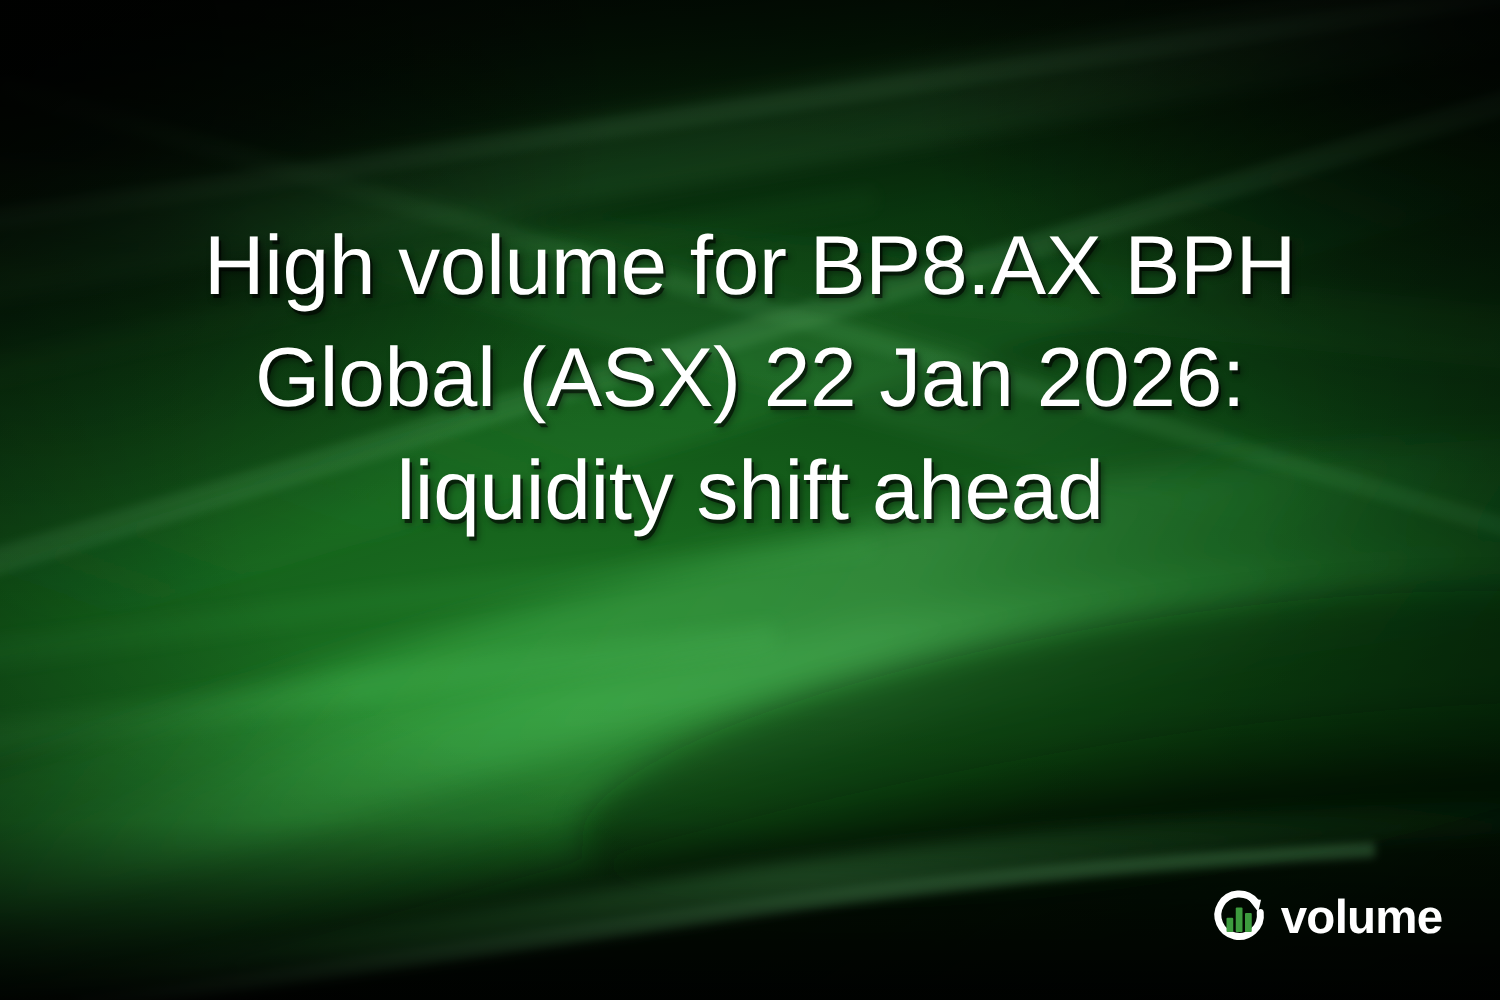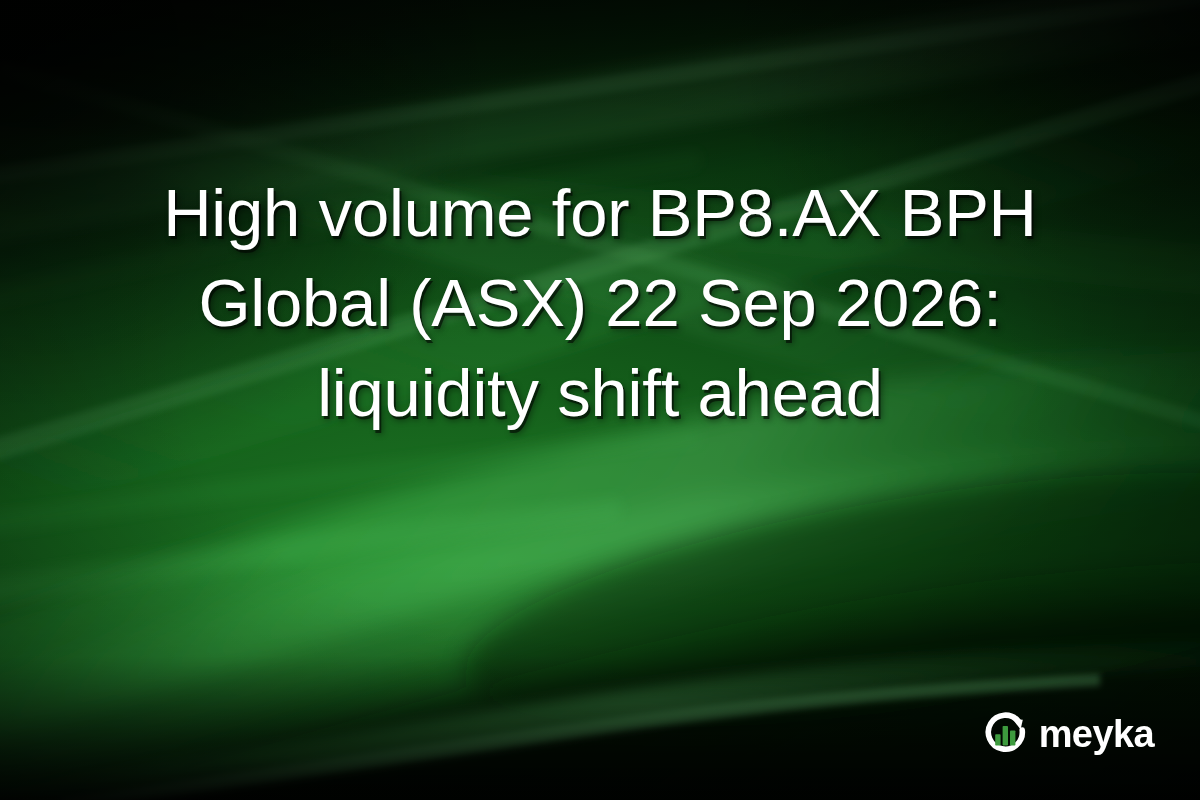--- a/index.html
+++ b/index.html
@@ -203,31 +203,31 @@
   </svg>
 
   <div class="bg-dark-top"></div>
   <div class="bg-corner-l"></div>
   <div class="bg-corner-r"></div>
   <div class="bg-dark-bottom"></div>
   <div class="bg-vignette"></div>
 
   <div class="headline-wrap">
     <h1 class="headline">High volume for BP8.AX BPH
-Global (ASX) 22 Sep 2026:
+Global (ASX) 22 Jan 2026:
 liquidity shift ahead</h1>
   </div>
 
   <div class="logo">
     <svg class="logo-mark" viewBox="0 0 48 48" aria-hidden="true">
 
       <path d="M 36.4 11.3 A 17 17 0 1 0 40.2 20.1" fill="none" stroke="#ffffff" stroke-width="5.6" stroke-linecap="round"></path>
 
       <path d="M 30.6 9.1 L 40.8 9.8 L 38.6 19.6 Z" fill="#ffffff"></path>
 
       <rect x="13.2" y="24.2" width="5.4" height="11.4" rx="0.8" fill="#3d9b3e"></rect>
       <rect x="20.6" y="16.0" width="5.4" height="19.6" rx="0.8" fill="#3d9b3e"></rect>
       <rect x="28.0" y="20.4" width="5.4" height="15.2" rx="0.8" fill="#3d9b3e"></rect>
     </svg>
-    <span class="logo-word">meyka</span>
+    <span class="logo-word">volume</span>
   </div>
 
 </div>
 
 </body></html>

